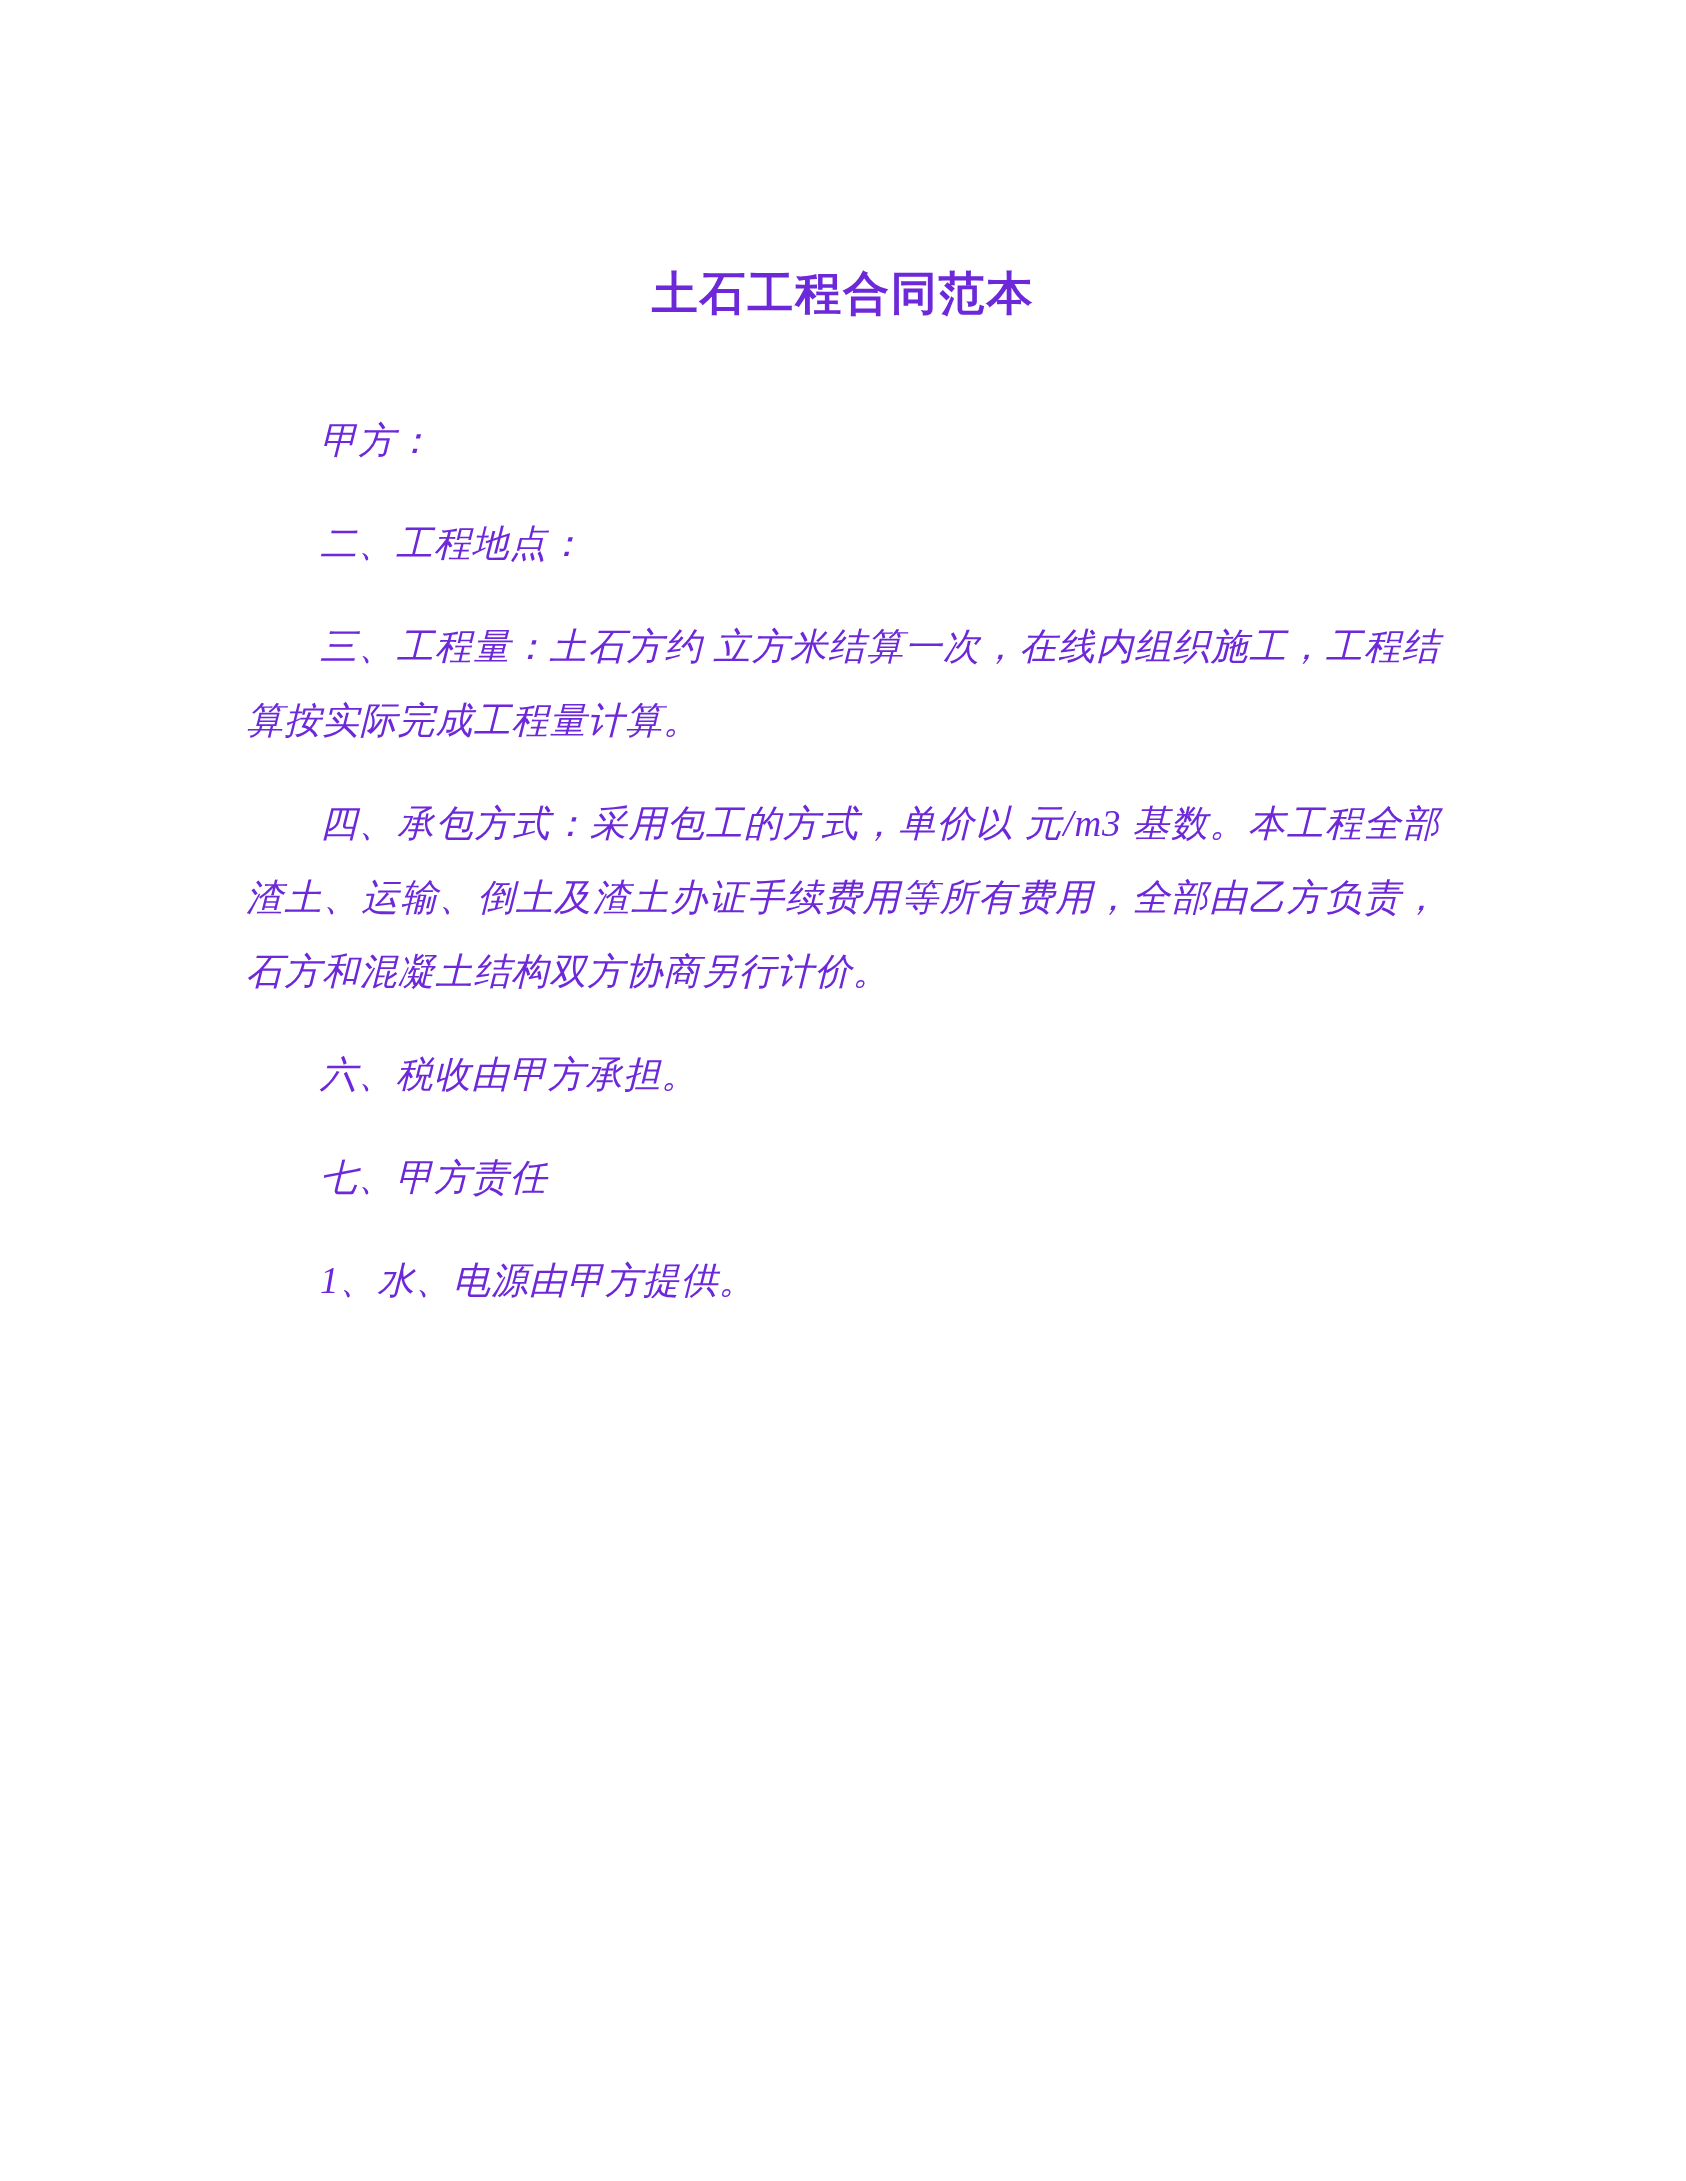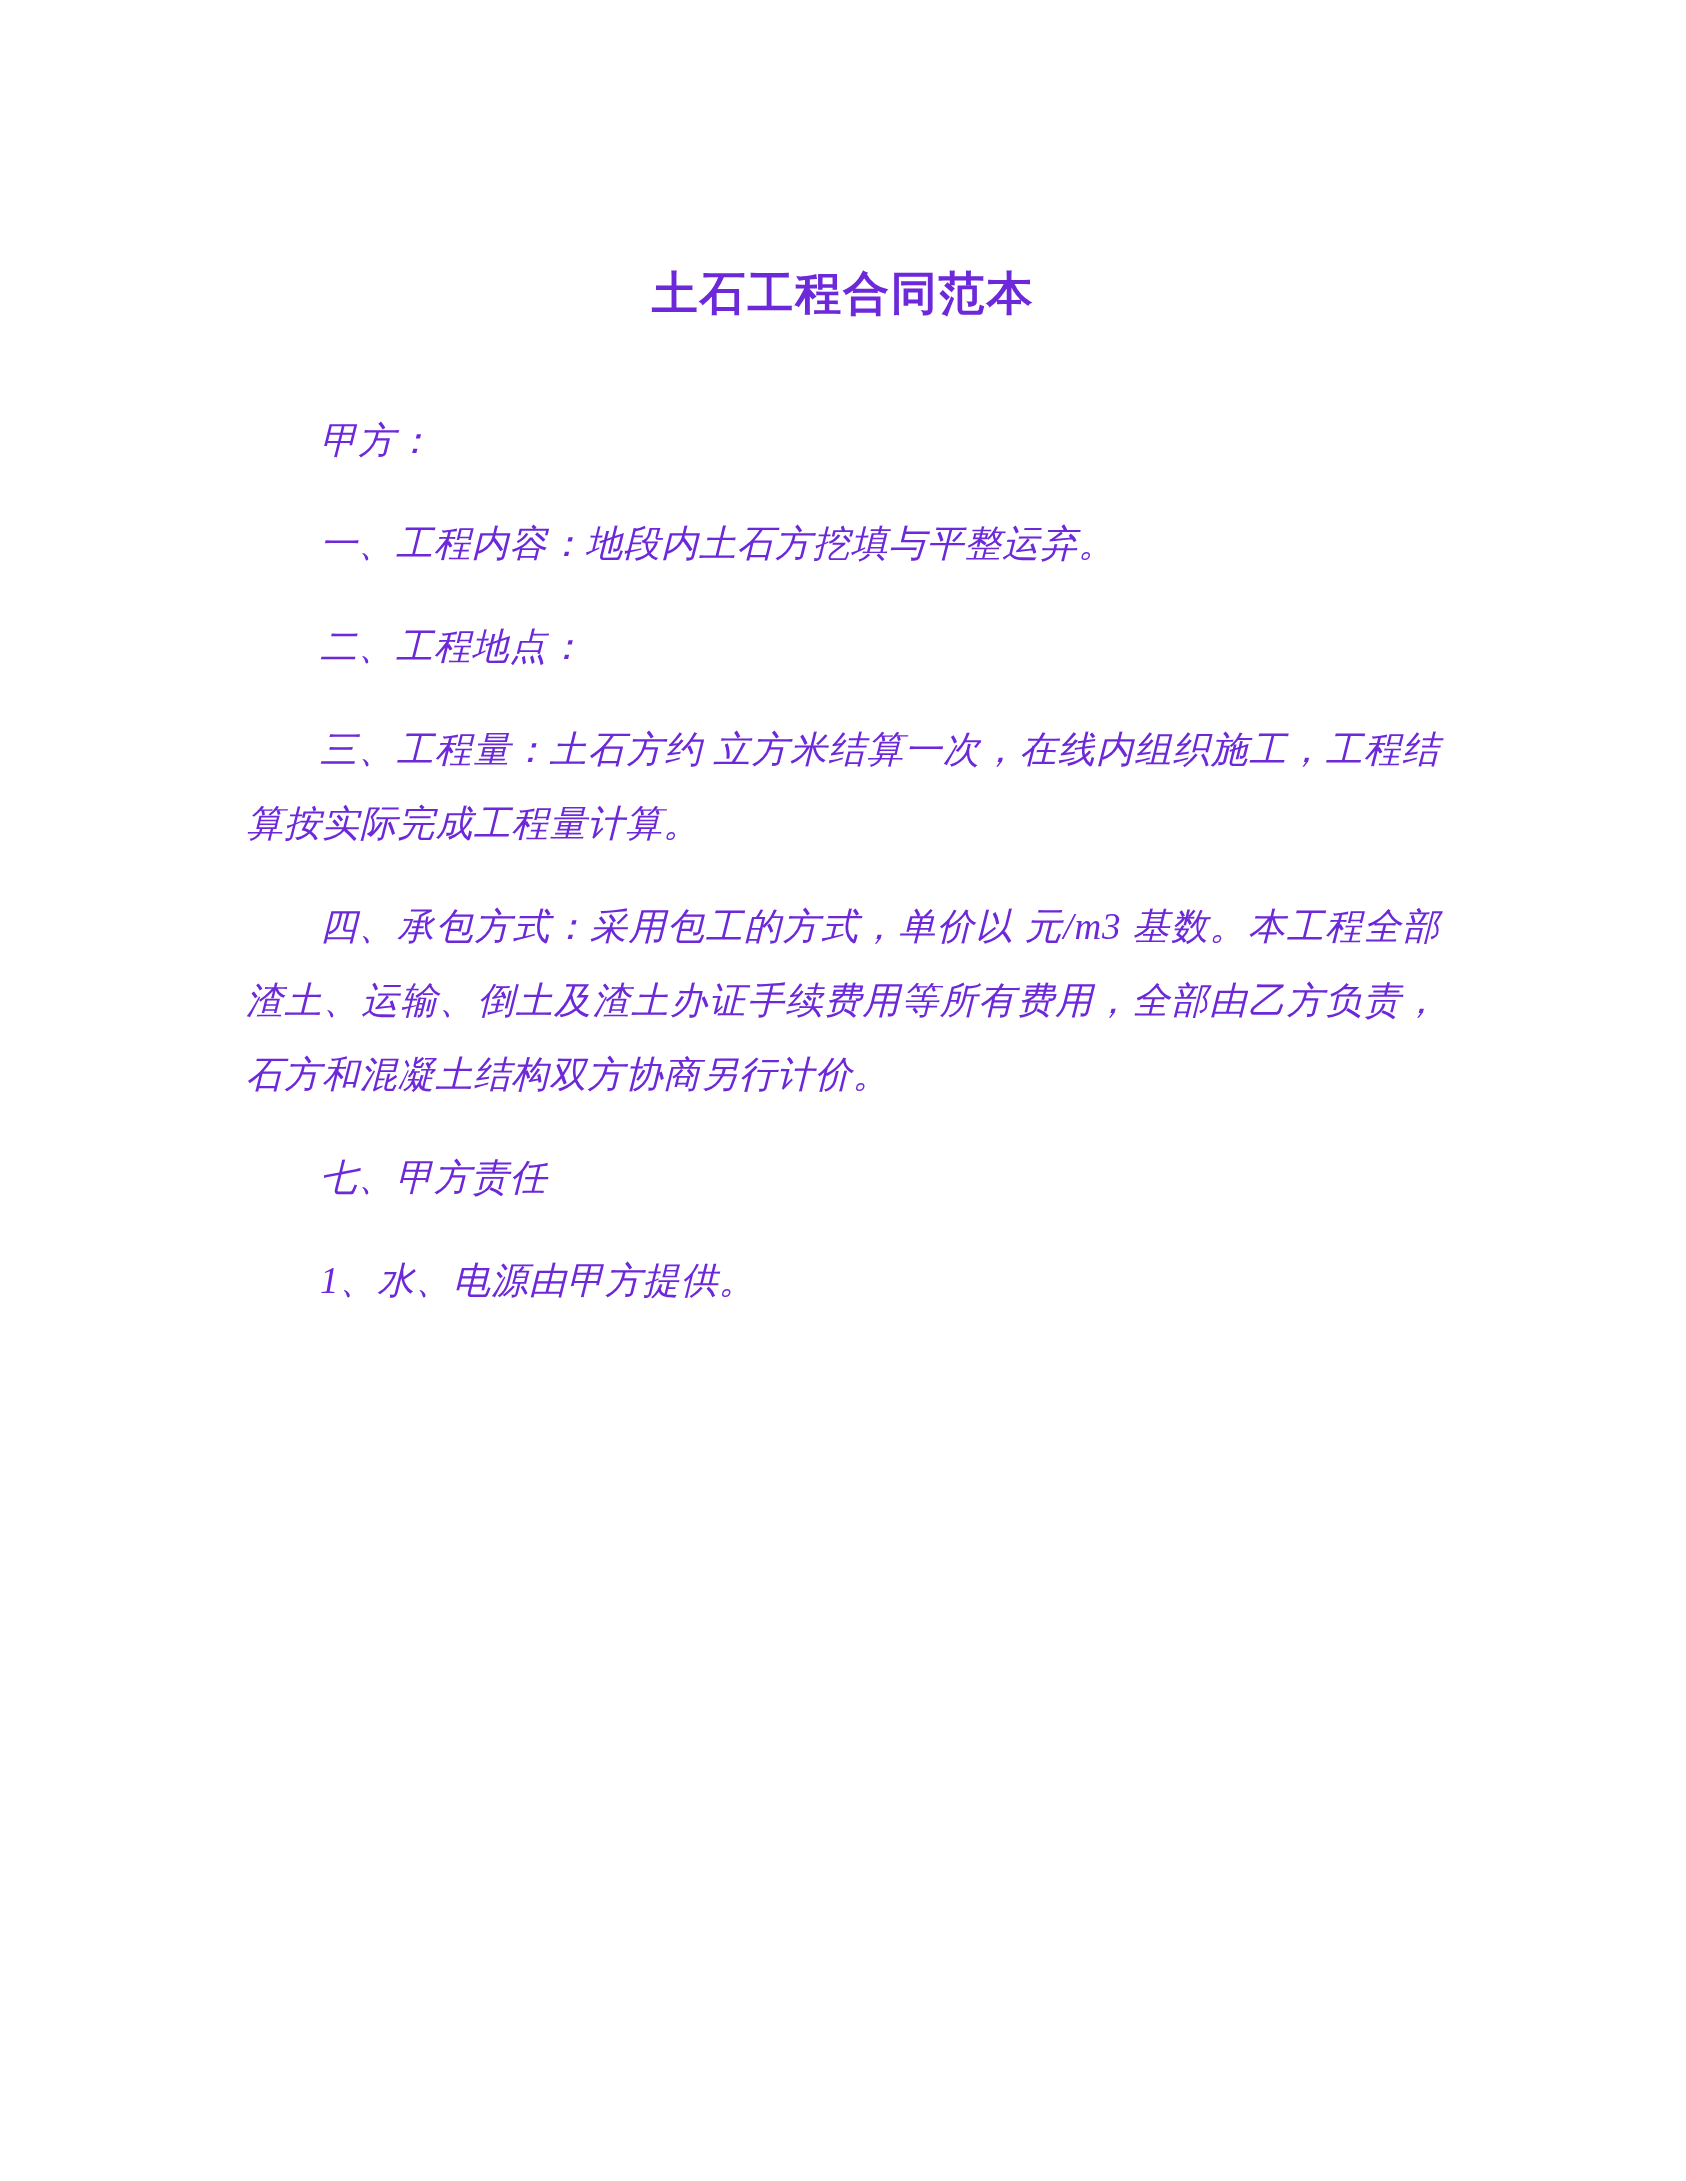--- a/index.html
+++ b/index.html
@@ -39,21 +39,21 @@
   }
 </style>
 </head>
 <body>
 
 <div class="page">
   <h1 class="doc-title">土石工程合同范本</h1>
 
   <div class="doc-body">
     <p>甲方：</p>
-    <p>一、工程内容：地段内土石方挖填与平整运弃。</p>
     <p>二、工程地点：</p>
     <p>三、工程量：土石方约 立方米结算一次，在线内组织施工，工程结算按实际完成工程量计算。</p>
     <p>四、承包方式：采用包工的方式，单价以 元/m3 基数。本工程全部渣土、运输、倒土及渣土办证手续费用等所有费用，全部由乙方负责，石方和混凝土结构双方协商另行计价。</p>
+    <p>六、税收由甲方承担。</p>
     <p>七、甲方责任</p>
     <p>1、水、电源由甲方提供。</p>
   </div>
 </div>
 
 
 </body></html>

